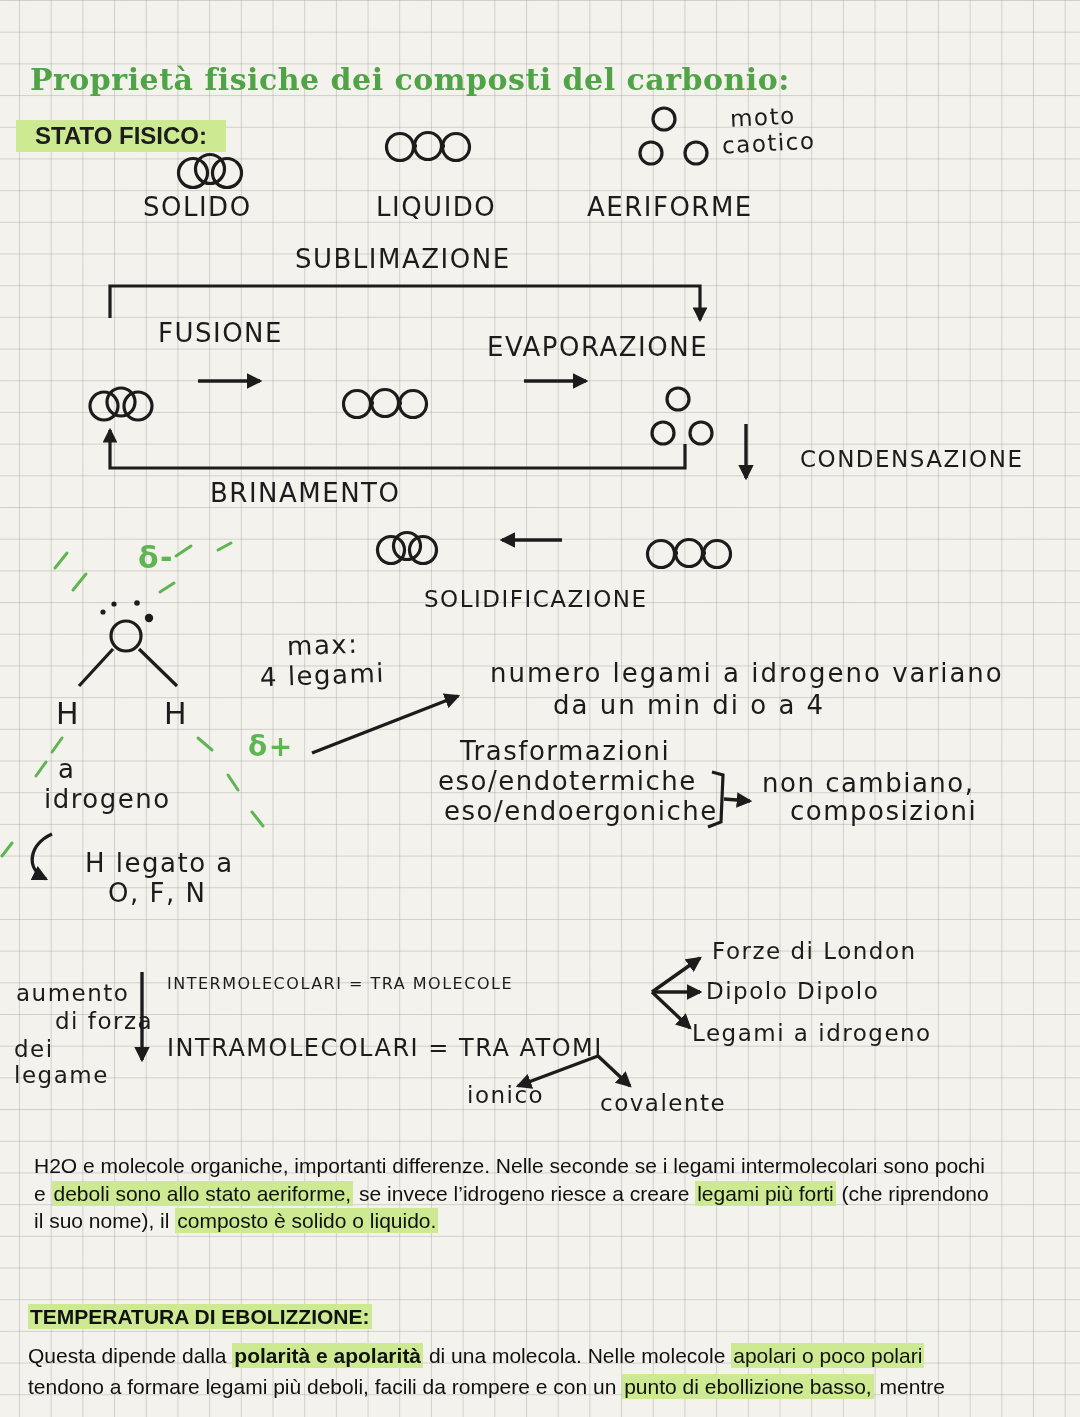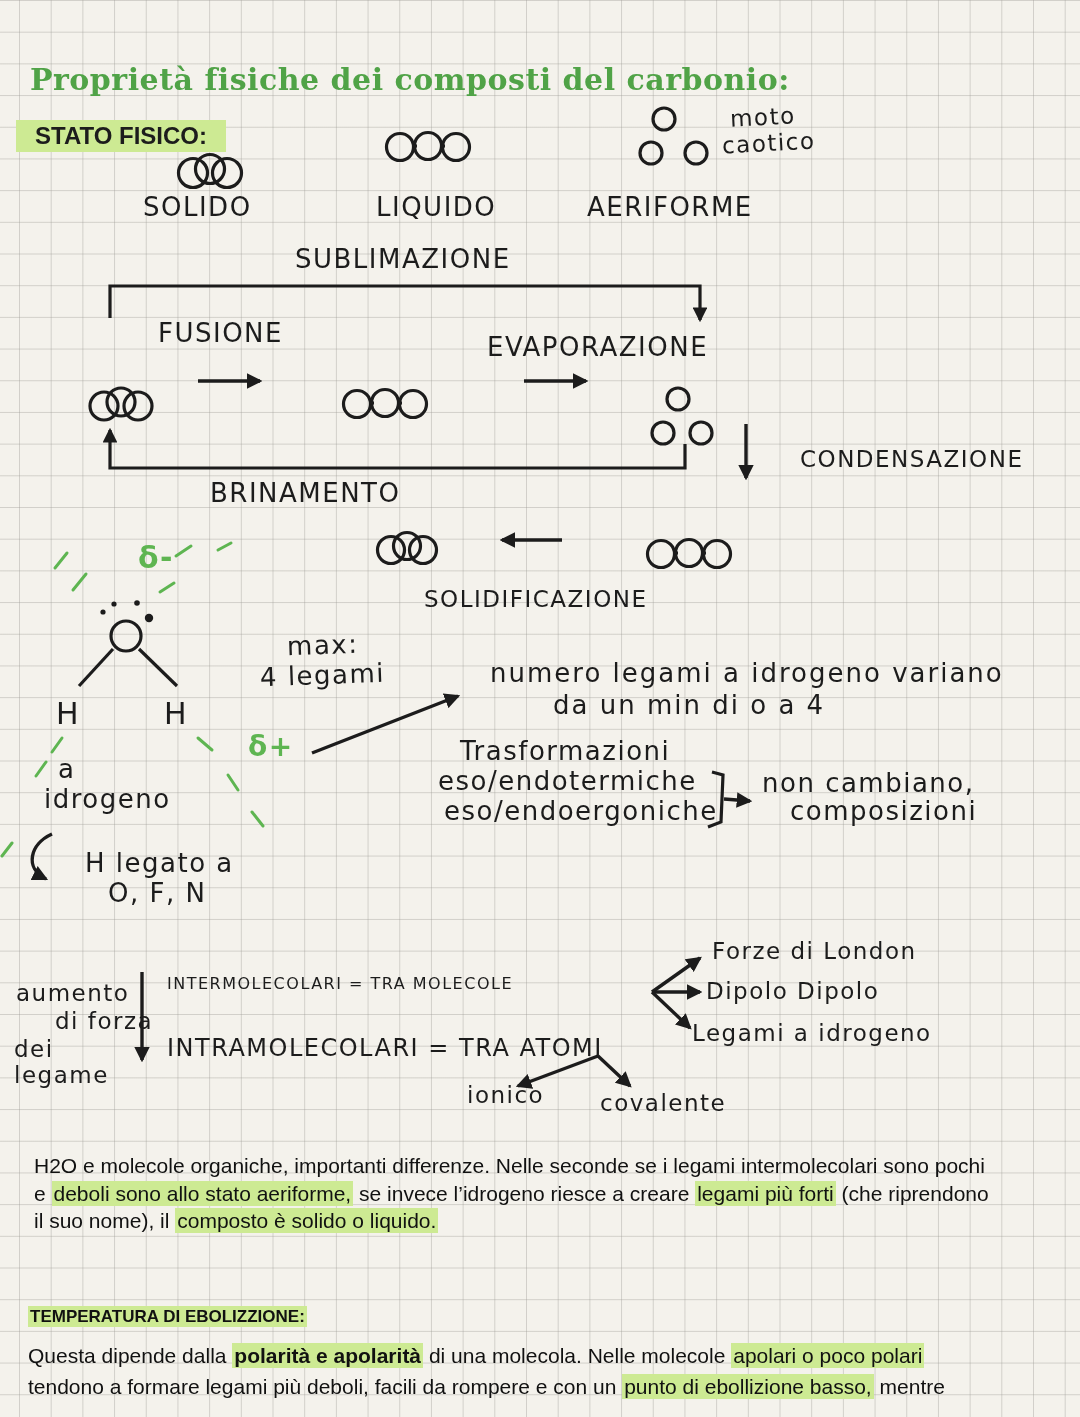--- a/index.html
+++ b/index.html
@@ -207,21 +207,21 @@
   <div class="abs hw hw-sm" style="left:692px;top:1020px;">Legami a idrogeno</div>
   <div class="abs hw hw-sm" style="left:467px;top:1082px;">ionico</div>
   <div class="abs hw hw-sm" style="left:600px;top:1090px;">covalente</div>
 
   <div class="abs body-text" style="left:34px;top:1152px;">
     <div><span>H2O e molecole organiche, importanti differenze. Nelle seconde se i legami intermolecolari sono pochi</span></div>
     <div><span>e </span><span class="hl">deboli sono allo stato aeriforme,</span><span> se invece l’idrogeno riesce a creare </span><span class="hl">legami più forti</span><span> (che riprendono</span></div>
     <div><span>il suo nome), il </span><span class="hl">composto è solido o liquido.</span></div>
   </div>
 
-  <div class="abs body-text" style="left:28px;top:1303px;font-weight:bold;font-size:17px;">
+  <div class="abs body-text" style="left:28px;top:1303px;font-weight:bold;font-size:21px;">
     <span class="hl">TEMPERATURA DI EBOLIZZIONE:</span>
   </div>
   <div class="abs body-text body-text2" style="left:28px;top:1340px;">
     <div><span>Questa dipende dalla </span><span class="hl b">polarità e apolarità</span><span> di una molecola. Nelle molecole </span><span class="hl">apolari o poco polari</span></div>
     <div><span>tendono a formare legami più deboli, facili da rompere e con un </span><span class="hl">punto di ebollizione basso,</span><span> mentre</span></div>
   </div>
 
 </div>
 
 </body></html>

